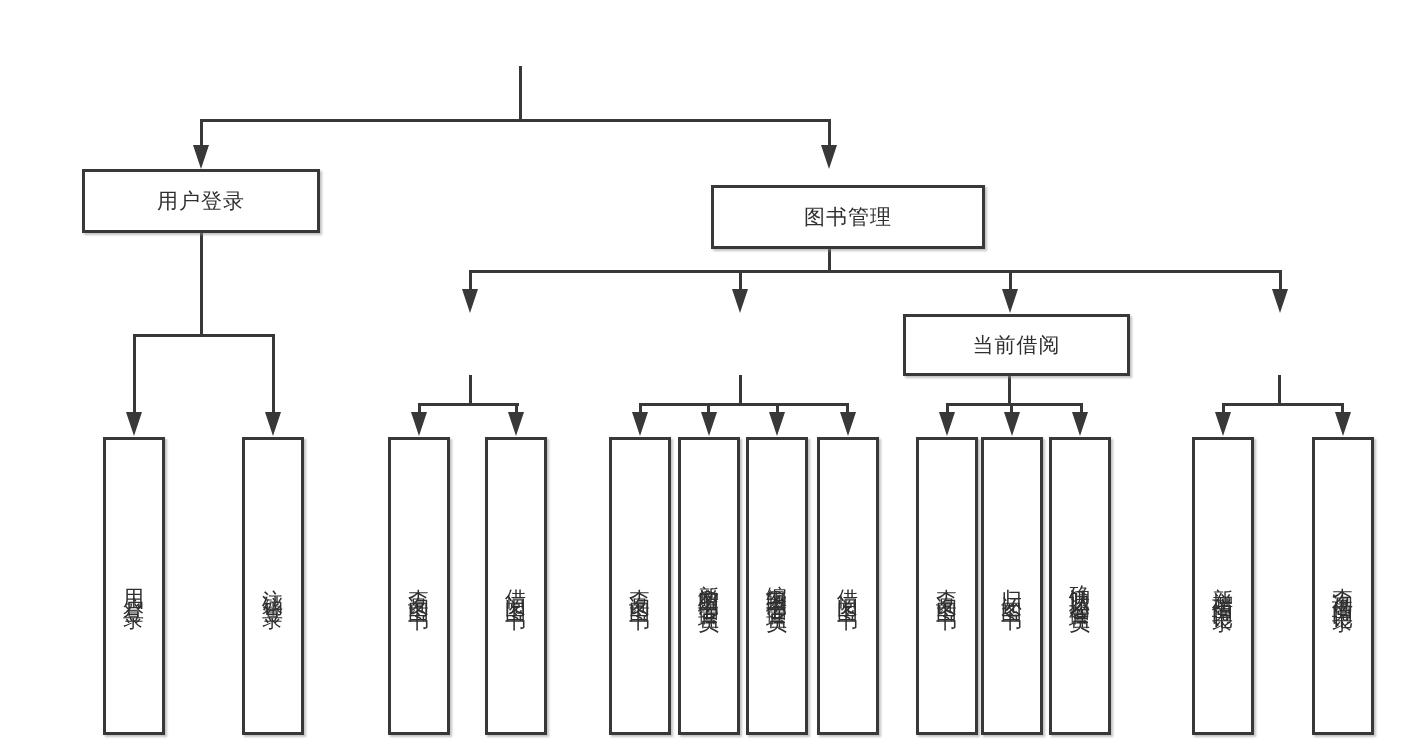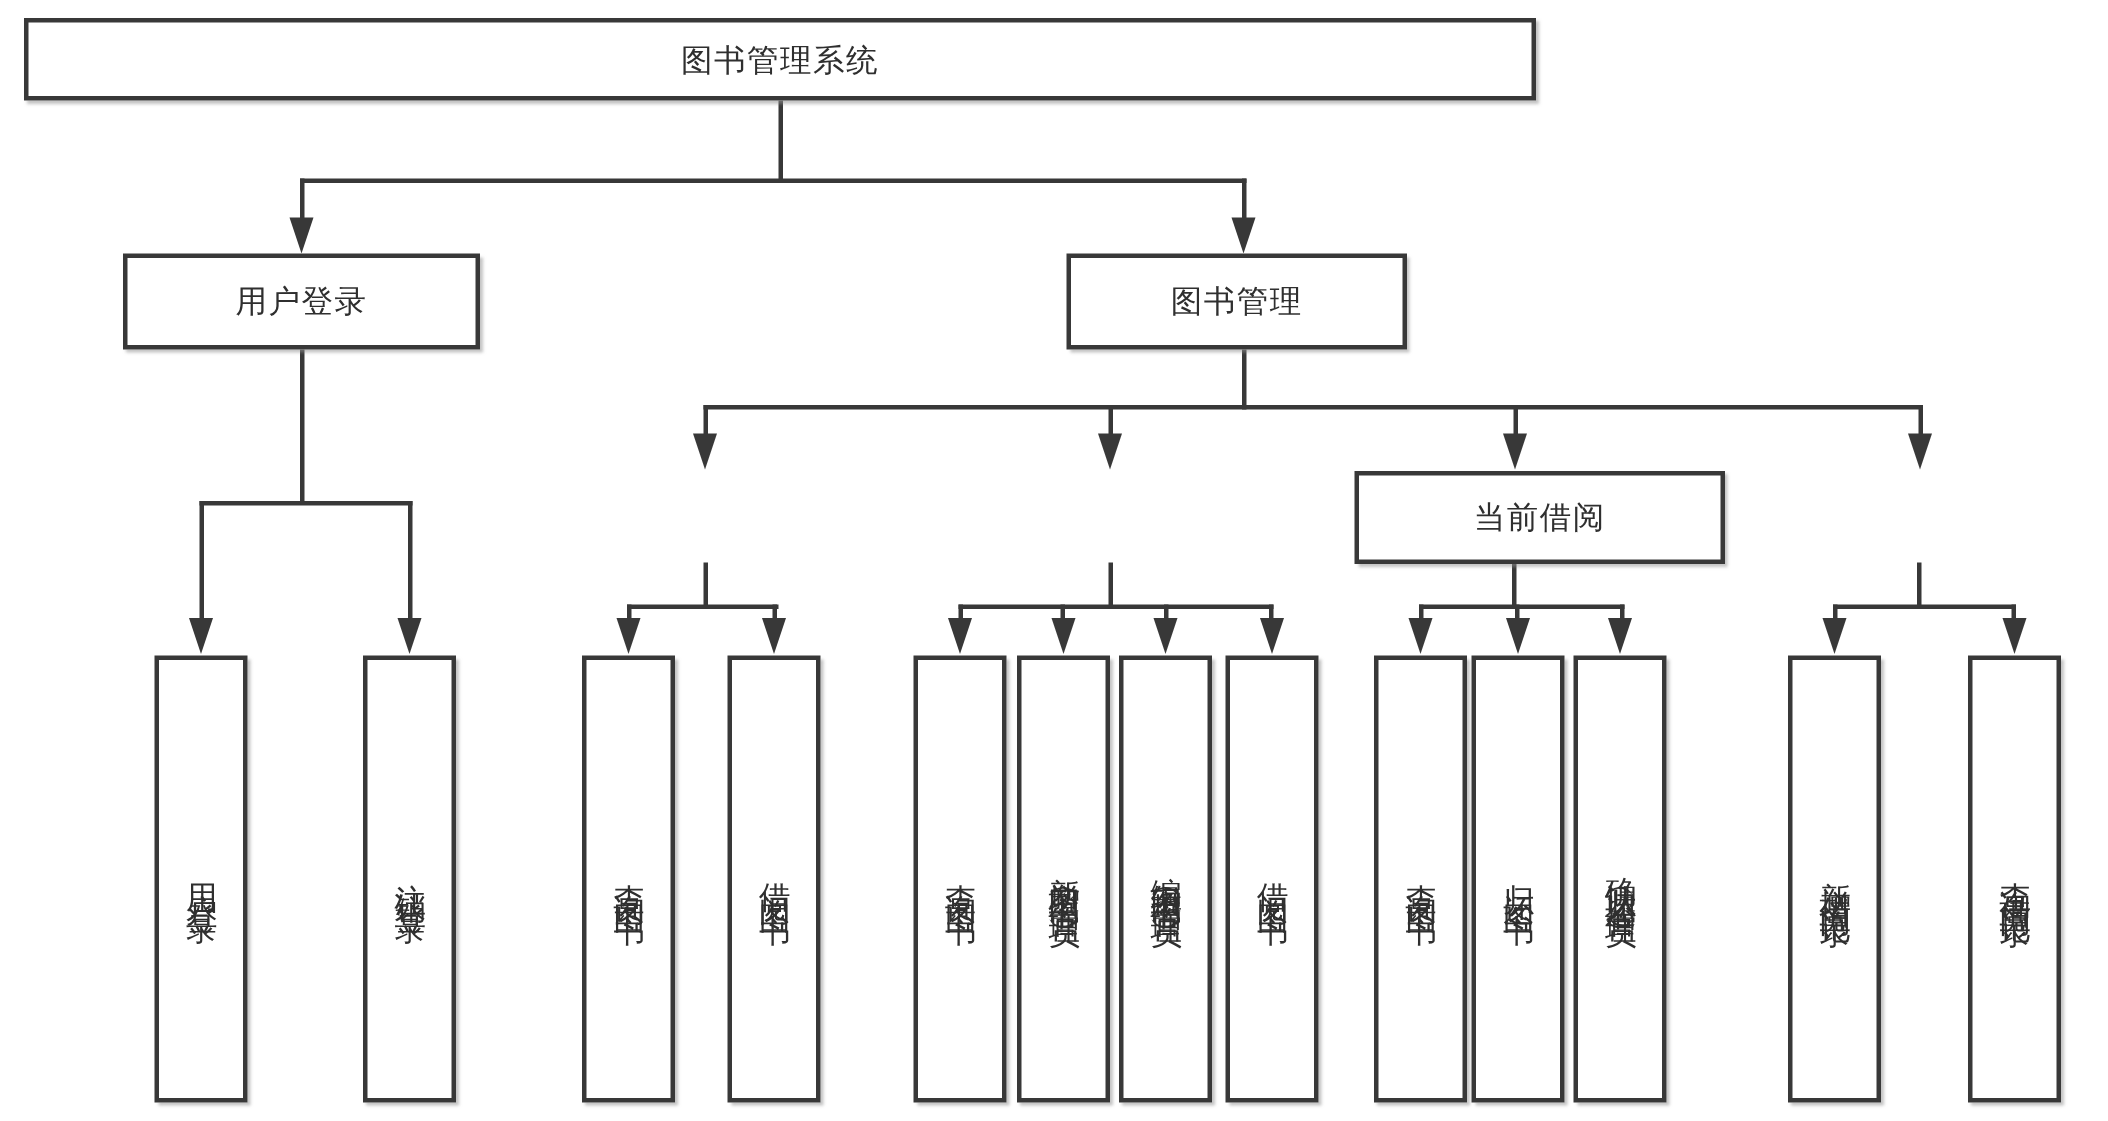--- a/index.html
+++ b/index.html
@@ -49,26 +49,25 @@
     color:#b0b0b0;
     letter-spacing:1px;
     z-index:3;
   }
 </style>
 </head>
 <body>
 
 <div class="canvas">
 
-  <div class="node" style="left:16px;top:12px;width:1008px;height:55px">图书管理系统</div>
 
   <div class="node" style="left:82px;top:169px;width:238px;height:64px">用户登录</div>
-  <div class="node" style="left:711px;top:169px;width:227px;height:64px">图书管理</div>
+  <div class="node" style="left:711px;top:185px;width:274px;height:64px">图书管理</div>
 
-  <div class="node" style="left:903px;top:314px;width:247px;height:62px">当前借阅</div>
+  <div class="node" style="left:903px;top:314px;width:227px;height:62px">当前借阅</div>
 
   <div class="node" style="left:103px;top:437px;width:62px;height:298px">
     <span class="vtext">用户登录</span>
   </div>
   <div class="node" style="left:242px;top:437px;width:62px;height:298px">
     <span class="vtext">注销登录</span>
   </div>
 
   <div class="node" style="left:388px;top:437px;width:62px;height:298px">
     <span class="vtext">查询图书</span>

